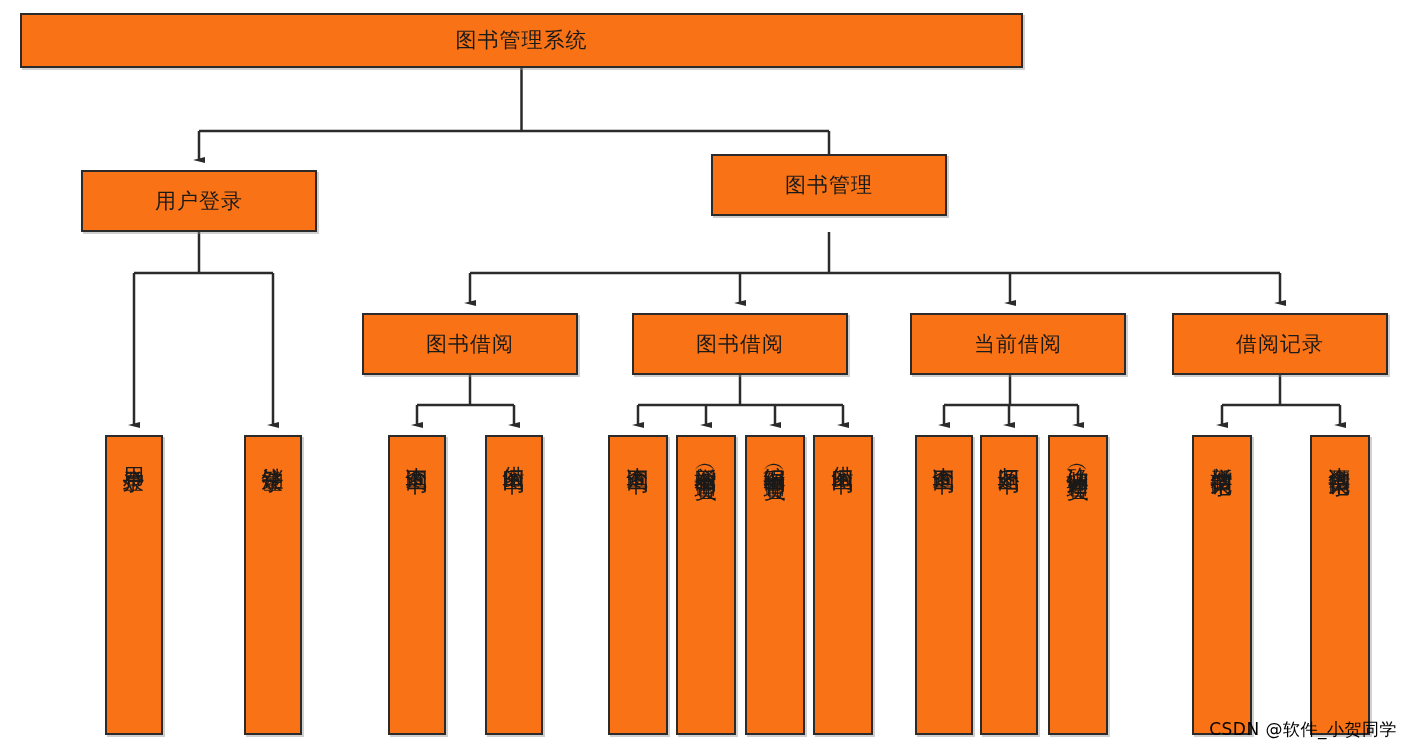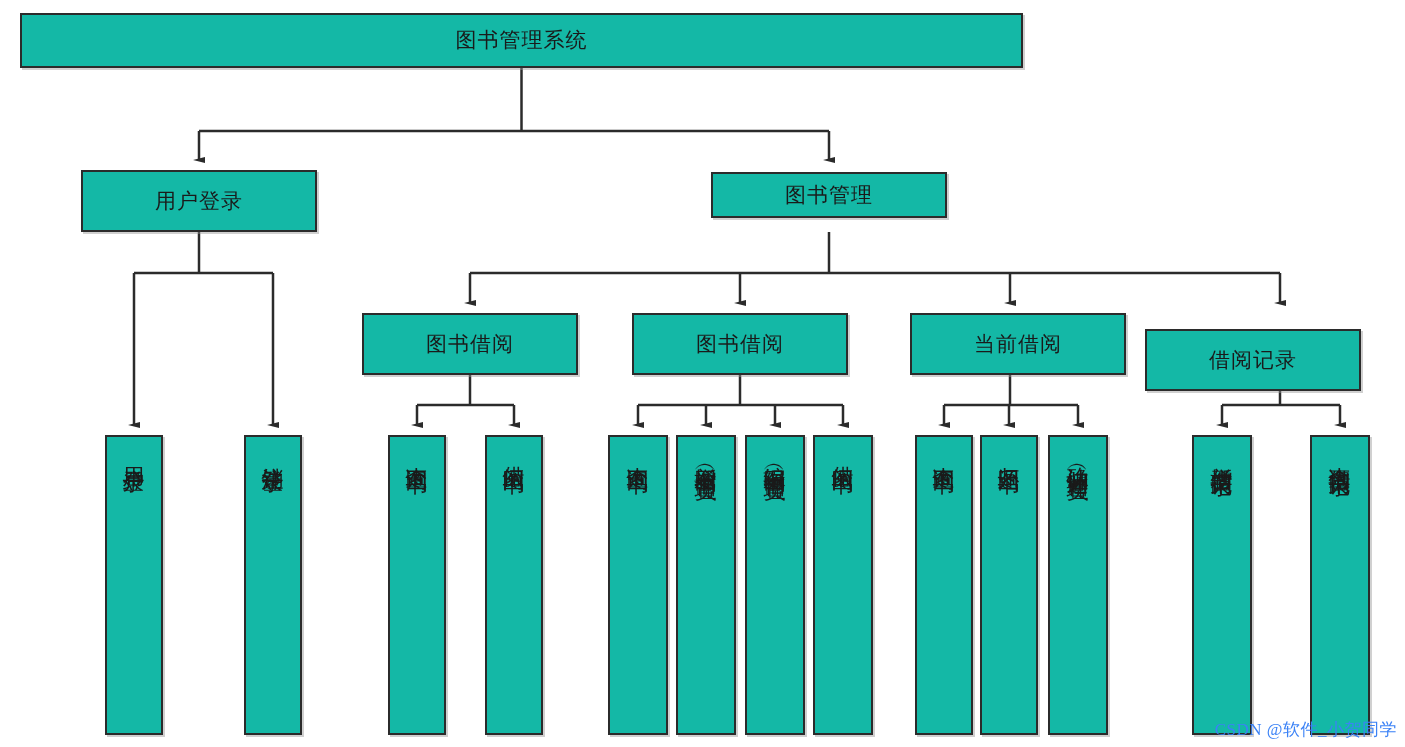--- a/index.html
+++ b/index.html
@@ -22,21 +22,21 @@
   svg.edges {
     position: absolute;
     left: 0;
     top: 0;
     width: 1405px;
     height: 747px;
   }
   .node {
     position: absolute;
     box-sizing: border-box;
-    background: #14b8a6;
+    background: #f97316;
     border: 2px solid #2b2b2b;
     display: flex;
     align-items: center;
     justify-content: center;
     color: #1a1a1a;
     box-shadow: 2px 2px 0 rgba(150,150,150,0.45);
   }
   .node .label {
     display: block;
     text-align: center;
@@ -56,25 +56,24 @@
     font-size: 22px;
     letter-spacing: 2px;
     line-height: 1.05;
     white-space: nowrap;
   }
   .watermark {
     position: absolute;
     right: 8px;
     bottom: 6px;
     font-size: 17px;
-    color: #3b82f6;
+    color: #000000;
     letter-spacing: 0.5px;
     white-space: nowrap;
     pointer-events: none;
-    font-family: Liberation Serif, serif;
   }
 </style>
 </head>
 <body>
 
 <div id="diagram-root">
   <svg class="edges" viewBox="0 0 1405 747" xmlns="http://www.w3.org/2000/svg">
     <defs>
       <marker id="arrowhead" markerWidth="10" markerHeight="12" refX="3" refY="6" orient="auto" markerUnits="userSpaceOnUse">
         <path d="M0,0 L6,0 L3,12 Z" fill="#2b2b2b"></path>
@@ -116,33 +115,33 @@
         <path d="M1340,405 L1340,425" marker-end="url(#arrowhead)"></path>
       </g>
   </svg>
   <div id="node-layer">
       <div class="node horizontal" style="left: 20px; top: 13px; width: 1003px; height: 55px;">
         <span class="label">图书管理系统</span>
       </div>
       <div class="node horizontal" style="left: 81px; top: 170px; width: 236px; height: 62px;">
         <span class="label">用户登录</span>
       </div>
-      <div class="node horizontal" style="left: 711px; top: 172px; width: 236px; height: 46px;">
+      <div class="node horizontal" style="left: 711px; top: 154px; width: 236px; height: 62px;">
         <span class="label">图书管理</span>
       </div>
       <div class="node horizontal" style="left: 362px; top: 313px; width: 216px; height: 62px;">
         <span class="label">图书借阅</span>
       </div>
       <div class="node horizontal" style="left: 632px; top: 313px; width: 216px; height: 62px;">
         <span class="label">图书借阅</span>
       </div>
       <div class="node horizontal" style="left: 910px; top: 313px; width: 216px; height: 62px;">
         <span class="label">当前借阅</span>
       </div>
-      <div class="node horizontal" style="left: 1145px; top: 313px; width: 216px; height: 62px; margin-top: 16px;">
+      <div class="node horizontal" style="left: 1172px; top: 313px; width: 216px; height: 62px;">
         <span class="label">借阅记录</span>
       </div>
       <div class="node vertical" style="left: 105px; top: 435px; width: 58px; height: 300px;">
         <span class="label">用户登录</span>
       </div>
       <div class="node vertical" style="left: 244px; top: 435px; width: 58px; height: 300px;">
         <span class="label">注销登录</span>
       </div>
       <div class="node vertical" style="left: 388px; top: 435px; width: 58px; height: 300px;">
         <span class="label">查询图书</span>

